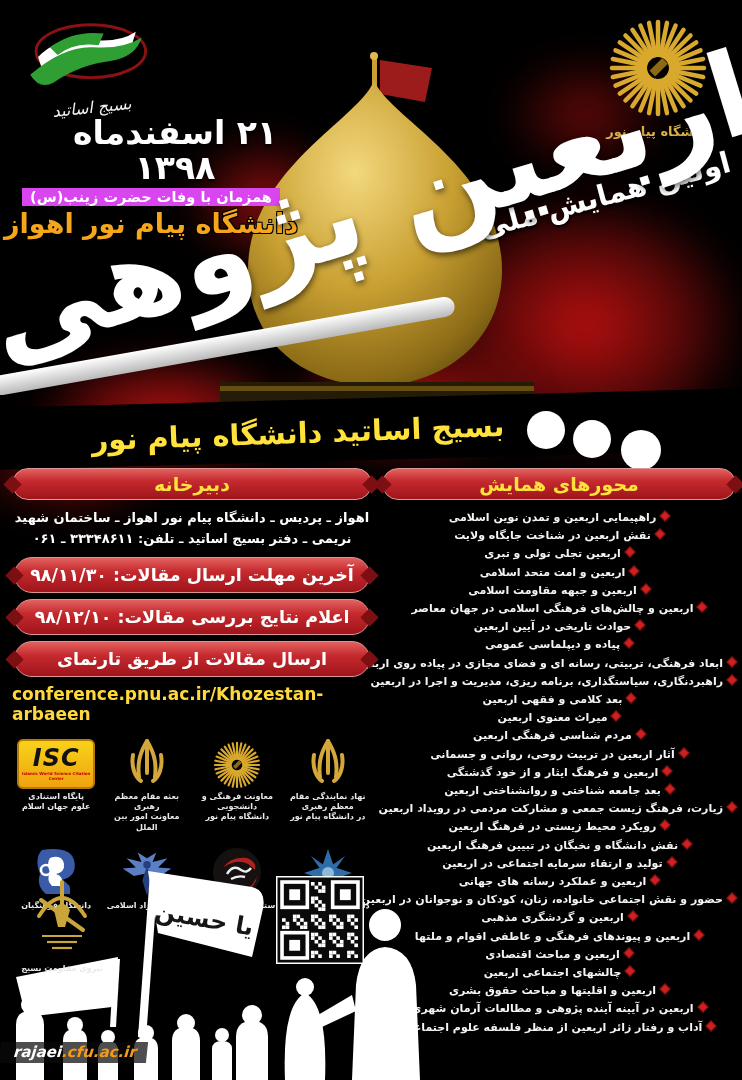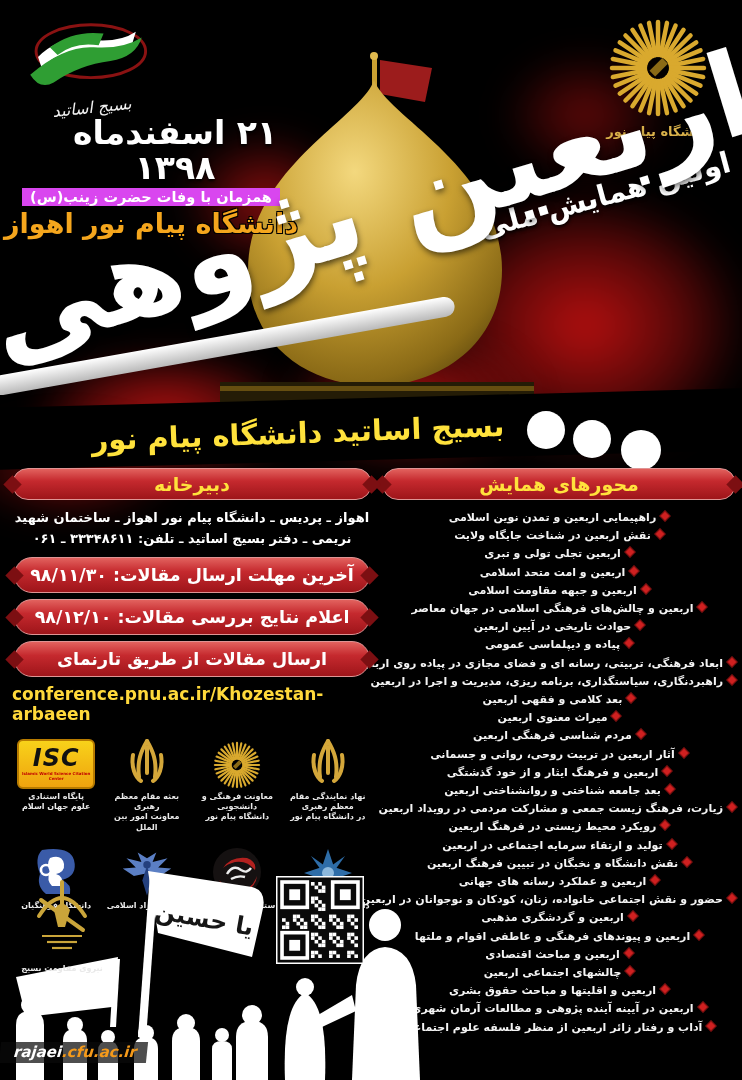--- a/index.html
+++ b/index.html
@@ -191,22 +191,22 @@
         <li><span class="blt"></span><span>ابعاد فرهنگی، تربیتی، رسانه ای و فضای مجازی در پیاده روی اربعین</span></li>
         <li><span class="blt"></span><span>راهبردنگاری، سیاستگذاری، برنامه ریزی، مدیریت و اجرا در اربعین</span></li>
         <li><span class="blt"></span><span>بعد کلامی و فقهی اربعین</span></li>
         <li><span class="blt"></span><span>میراث معنوی اربعین</span></li>
         <li><span class="blt"></span><span>مردم شناسی فرهنگی اربعین</span></li>
         <li><span class="blt"></span><span>آثار اربعین در تربیت روحی، روانی و جسمانی</span></li>
         <li><span class="blt"></span><span>اربعین و فرهنگ ایثار و از خود گذشتگی</span></li>
         <li><span class="blt"></span><span>بعد جامعه شناختی و روانشناختی اربعین</span></li>
         <li><span class="blt"></span><span>زیارت، فرهنگ زیست جمعی و مشارکت مردمی در رویداد اربعین</span></li>
         <li><span class="blt"></span><span>رویکرد محیط زیستی در فرهنگ اربعین</span></li>
+        <li><span class="blt"></span><span>نقش دانشگاه و نخبگان در تبیین فرهنگ اربعین</span></li>
         <li><span class="blt"></span><span>تولید و ارتقاء سرمایه اجتماعی در اربعین</span></li>
-        <li><span class="blt"></span><span>نقش دانشگاه و نخبگان در تبیین فرهنگ اربعین</span></li>
         <li><span class="blt"></span><span>اربعین و عملکرد رسانه های جهانی</span></li>
         <li><span class="blt"></span><span>حضور و نقش اجتماعی خانواده، زنان، کودکان و نوجوانان در اربعین</span></li>
         <li><span class="blt"></span><span>اربعین و گردشگری مذهبی</span></li>
         <li><span class="blt"></span><span>اربعین و پیوندهای فرهنگی و عاطفی اقوام و ملتها</span></li>
         <li><span class="blt"></span><span>اربعین و مباحث اقتصادی</span></li>
         <li><span class="blt"></span><span>چالشهای اجتماعی اربعین</span></li>
         <li><span class="blt"></span><span>اربعین و اقلیتها و مباحث حقوق بشری</span></li>
         <li><span class="blt"></span><span>اربعین در آیینه آینده پژوهی و مطالعات آرمان شهری</span></li>
         <li><span class="blt"></span><span>آداب و رفتار زائر اربعین از منظر فلسفه علوم اجتماعی</span></li>
       </ul>

